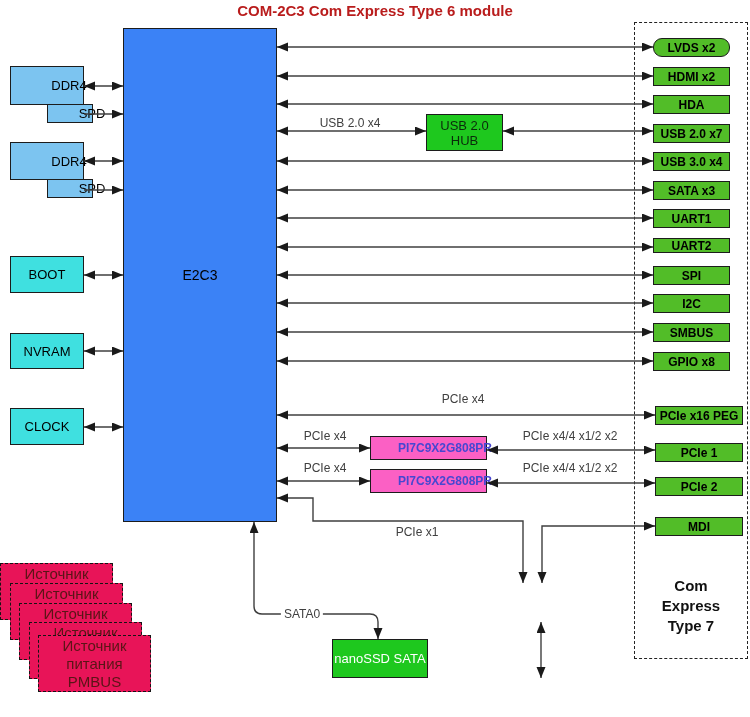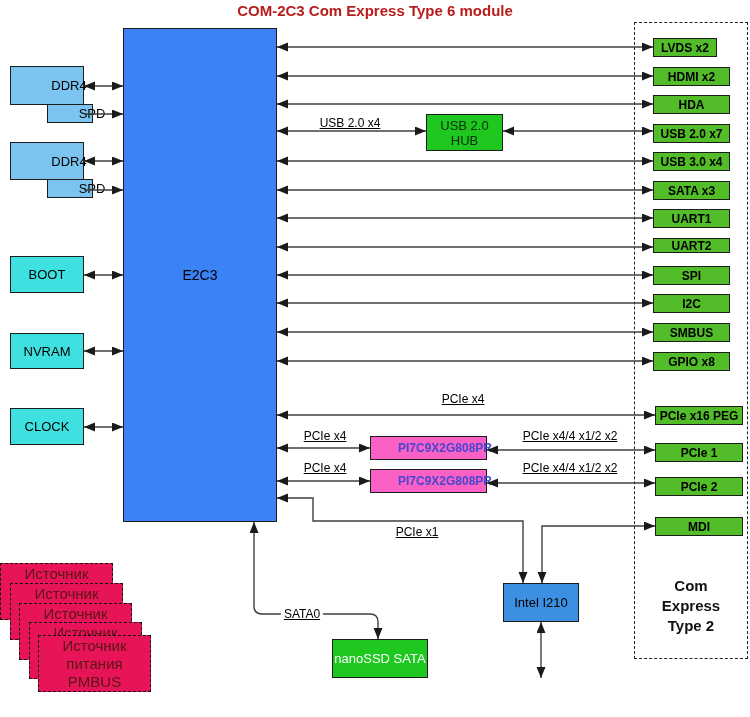--- a/index.html
+++ b/index.html
@@ -18,21 +18,21 @@
   .pink{background:#fb60c4;font-size:12px;color:#4747d1;font-weight:bold;padding-left:33px;}
   .eth{background:#3d8fe1;font-size:13px;}
   .flash{background:#d5e8d4;font-size:14px;color:#222;}
   .panel{position:absolute;box-sizing:border-box;border:1.5px dashed #222;background:transparent;}
   .panel-title{position:absolute;text-align:center;font-size:15px;font-weight:bold;
                line-height:20px;color:#111;}
   .pwr{position:absolute;box-sizing:border-box;width:113px;height:57px;
        background:#e81458;border:1.6px dashed #151515;text-align:center;
        font-size:15px;line-height:18px;color:#5a1516;overflow:hidden;padding-top:1px;}
   .buslabel{position:absolute;transform:translate(-50%,-50%);font-size:12px;
-            color:#000000;white-space:nowrap;text-decoration:underline;}
+            color:#404040;white-space:nowrap;}
   .buslabel.bg{background:#fff;padding:0 3px;}
   svg.wires{position:absolute;left:0;top:0;z-index:6;pointer-events:none;}
   .lbl-layer{position:absolute;left:0;top:0;width:100%;height:100%;z-index:7;pointer-events:none;}
 </style>
 </head>
 <body>
 
 <div id="canvas">
 
   <div class="title">COM-2C3 Com Express Type 6 module</div>
@@ -65,24 +65,24 @@
   </div>
 
   <div class="blk hub" style="left:426px;top:114px;width:77px;height:37px;">
     <span>USB 2.0 HUB</span>
   </div>
 
   <div class="panel" style="left:634px;top:22px;width:114px;height:637px;"></div>
   <div class="panel-title" style="left:634px;top:576px;width:114px;">
     <div>Com</div>
     <div>Express</div>
-    <div>Type 2</div>
-  </div>
-
-  <div class="blk port" style="left:653px;top:38px;width:64px;height:19px;">
+    <div>Type 7</div>
+  </div>
+
+  <div class="blk port" style="left:653px;top:38px;width:77px;height:19px;border-radius:9px;">
       <span>LVDS x2</span>
     </div>
   <div class="blk port" style="left:653px;top:67px;width:77px;height:19px;">
       <span>HDMI x2</span>
     </div>
   <div class="blk port" style="left:653px;top:95px;width:77px;height:19px;">
       <span>HDA</span>
     </div>
   <div class="blk port" style="left:653px;top:124px;width:77px;height:19px;">
       <span>USB 2.0 x7</span>
@@ -124,23 +124,20 @@
       <span>MDI</span>
     </div>
 
   <div class="blk pink" style="left:370px;top:436px;width:117px;height:24px;">
     <span>PI7C9X2G808PR</span>
   </div>
   <div class="blk pink" style="left:370px;top:469px;width:117px;height:24px;">
     <span>PI7C9X2G808PR</span>
   </div>
 
-  <div class="blk eth" style="left:503px;top:583px;width:76px;height:39px;">
-    <span>Intel I210</span>
-  </div>
   <div class="blk ssd" style="left:332px;top:639px;width:96px;height:39px;">
     <span>nanoSSD SATA</span>
   </div>
 
   <div class="pwr" style="left:0px;top:563px;">
     <div>Источник</div>
     <div>питания</div>
     <div>PMBUS</div>
   </div>
   <div class="pwr" style="left:10px;top:583px;">

